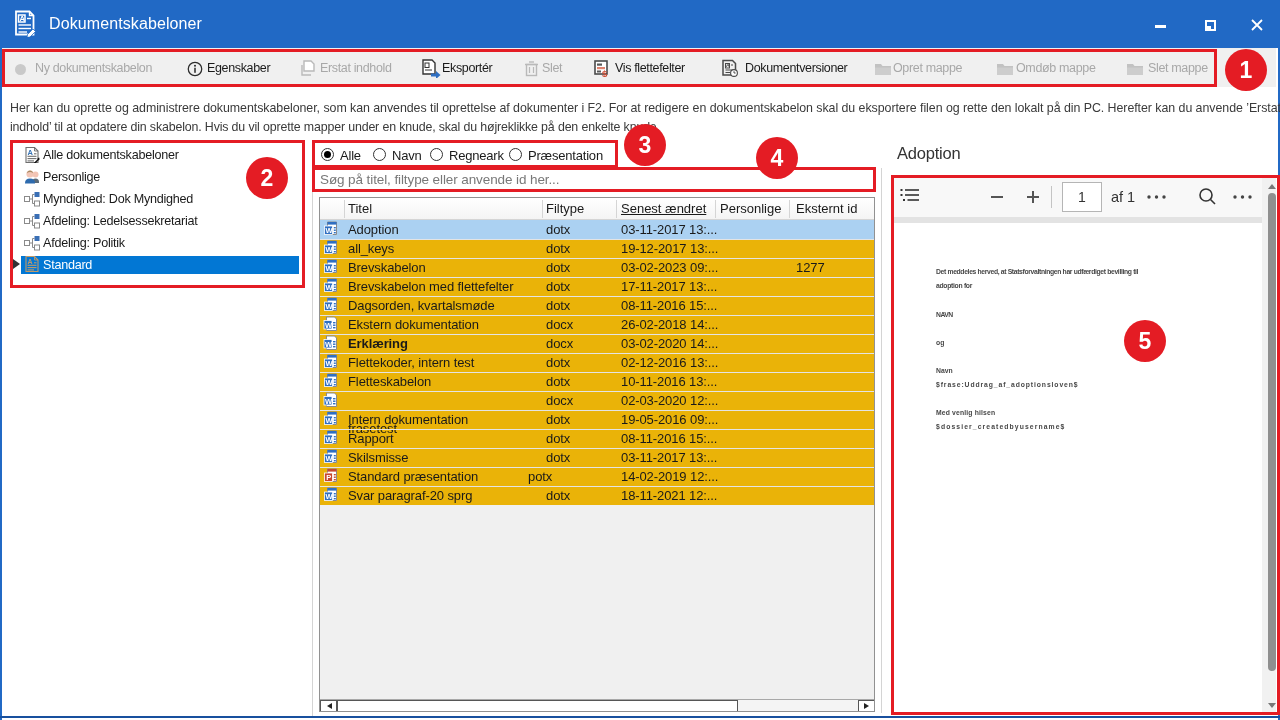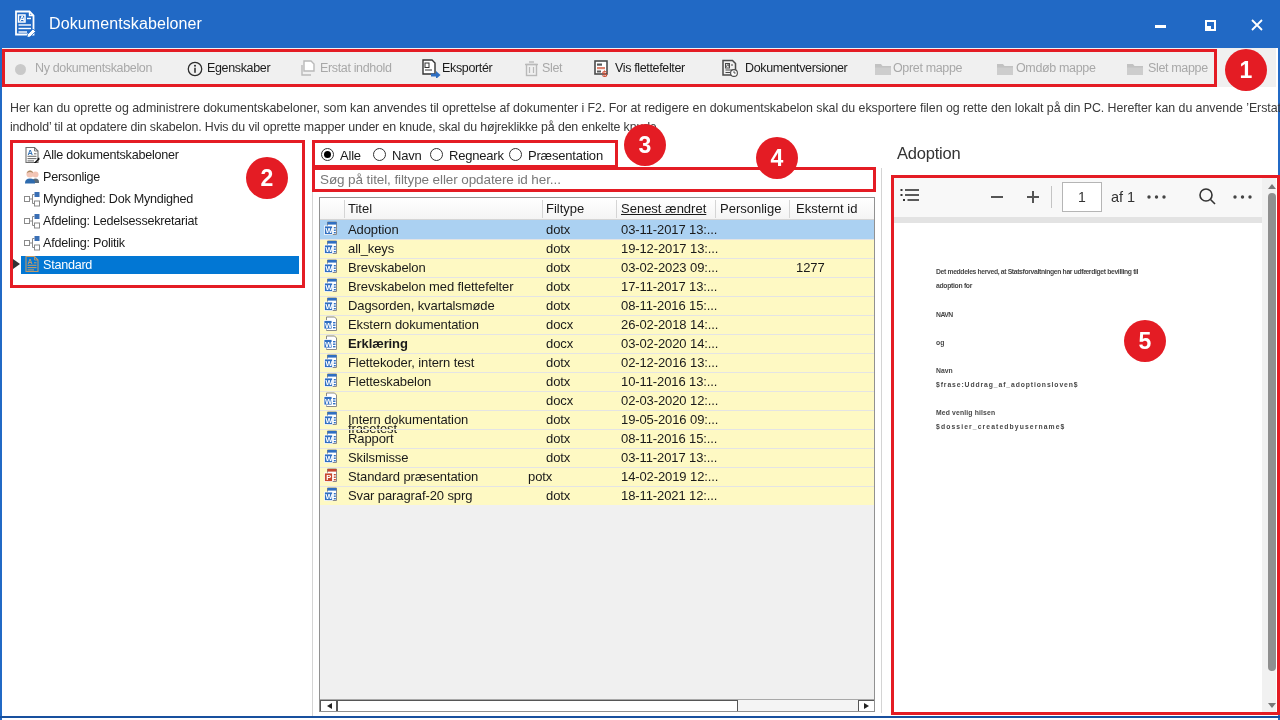--- a/index.html
+++ b/index.html
@@ -240,26 +240,26 @@
   <div class="radio" style="left:373px;top:148px;"></div>
   <div class="radio-label" style="left:392px;top:148px;">Navn</div>
   <div class="radio" style="left:430px;top:148px;"></div>
   <div class="radio-label" style="left:449px;top:148px;">Regneark</div>
   <div class="radio" style="left:509px;top:148px;"></div>
   <div class="radio-label" style="left:528px;top:148px;">Præsentation</div>
 </div>
 <div class="red-rect" style="left:312px;top:140px;width:306px;height:28px;"></div>
 
 <div class="red-rect" style="left:312px;top:167px;width:564px;height:25px;background:#fff;"></div>
-<div class="abs" style="left:320px;top:170px;height:19px;line-height:19px;font-size:13.5px;color:#787878;letter-spacing:-0.1px;">Søg på titel, filtype eller opdatere id her...</div>
+<div class="abs" style="left:320px;top:170px;height:19px;line-height:19px;font-size:13.5px;color:#787878;letter-spacing:-0.1px;">Søg på titel, filtype eller anvende id her...</div>
 <div class="red-circle" style="left:624px;top:124px;">3</div>
 <div class="red-circle" style="left:756px;top:137px;">4</div>
 
 <div id="tablearea">
-<div class="abs" style="left:319px;top:197px;width:556px;height:515px;border:1px solid #919191;box-sizing:border-box;background:#fef9c3;overflow:hidden;">
+<div class="abs" style="left:319px;top:197px;width:556px;height:515px;border:1px solid #919191;box-sizing:border-box;background:#eab308;overflow:hidden;">
 <svg width="0" height="0" style="position:absolute;">
         <defs>
 <symbol id="ic-dotx" viewBox="0 0 16 16">
  <path d="M4.5 1 h9 v12.5 h-9 z" fill="#fff" stroke="#8a8a8a" stroke-width="1"></path>
  <rect x="4.5" y="1" width="9" height="2.6" fill="#2f6fc2"></rect>
  <rect x="1.5" y="5" width="8" height="8.5" fill="#2f6fc2" stroke="#fff" stroke-width="0.8"></rect>
  <text x="2.6" y="12" font-size="7.5" font-weight="bold" fill="#fff" font-family="Liberation Sans">W</text>
  <rect x="10.8" y="6" width="2" height="1.4" fill="#2f6fc2"></rect>
  <rect x="10.8" y="8.5" width="2" height="1.4" fill="#2f6fc2"></rect>
  <rect x="10.8" y="11" width="2" height="1.4" fill="#2f6fc2"></rect>

